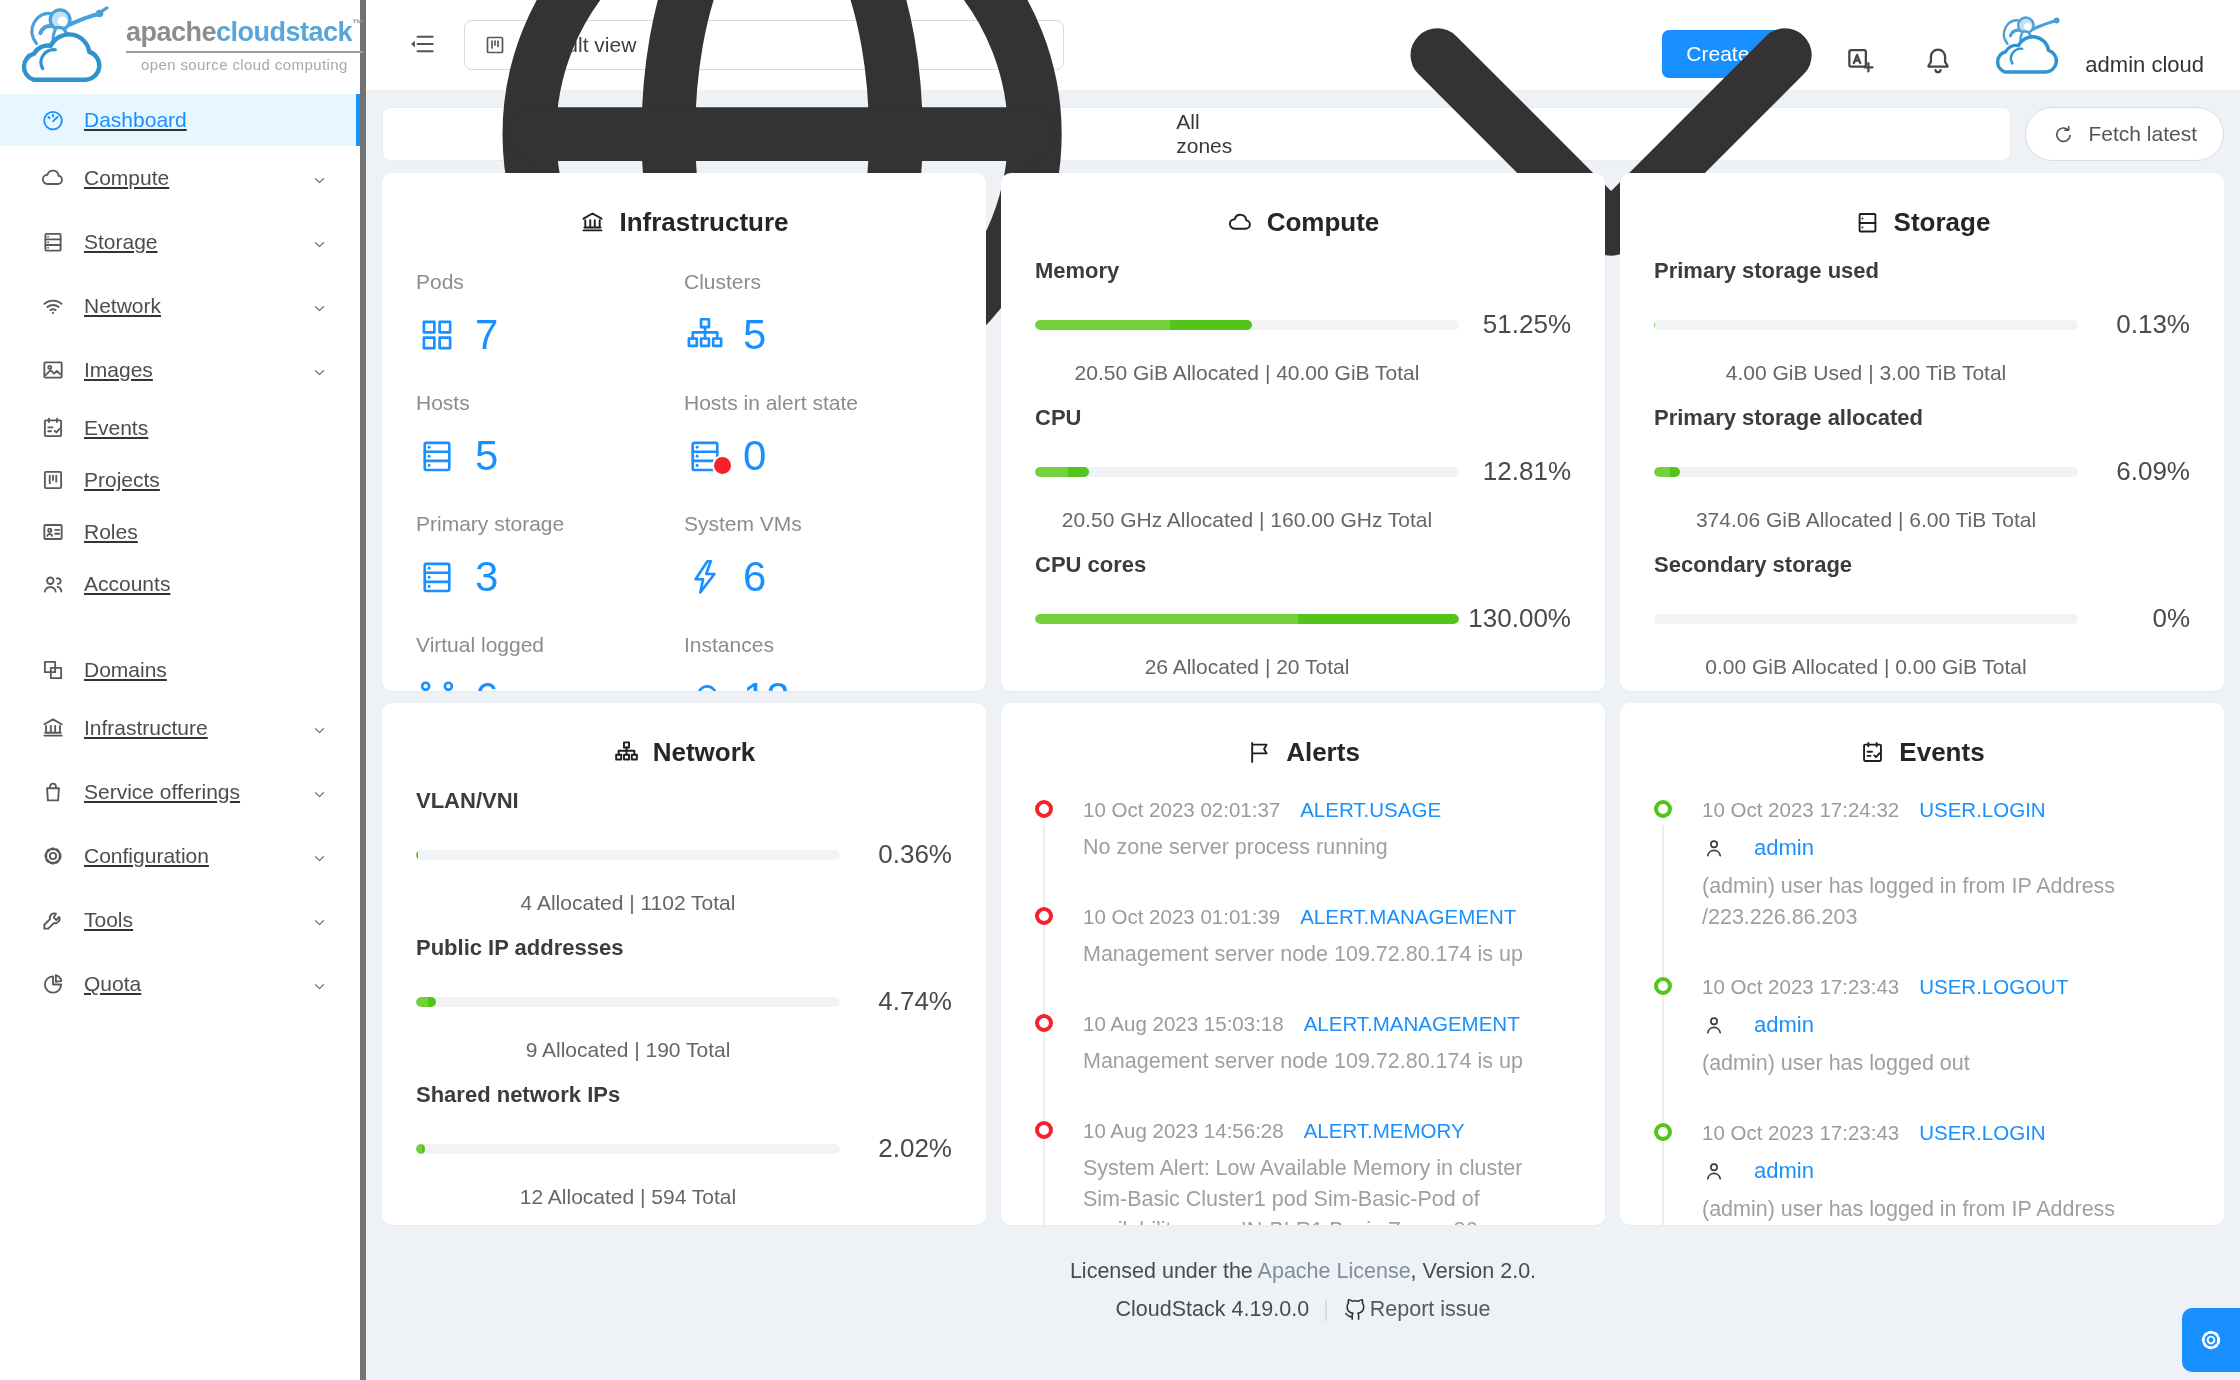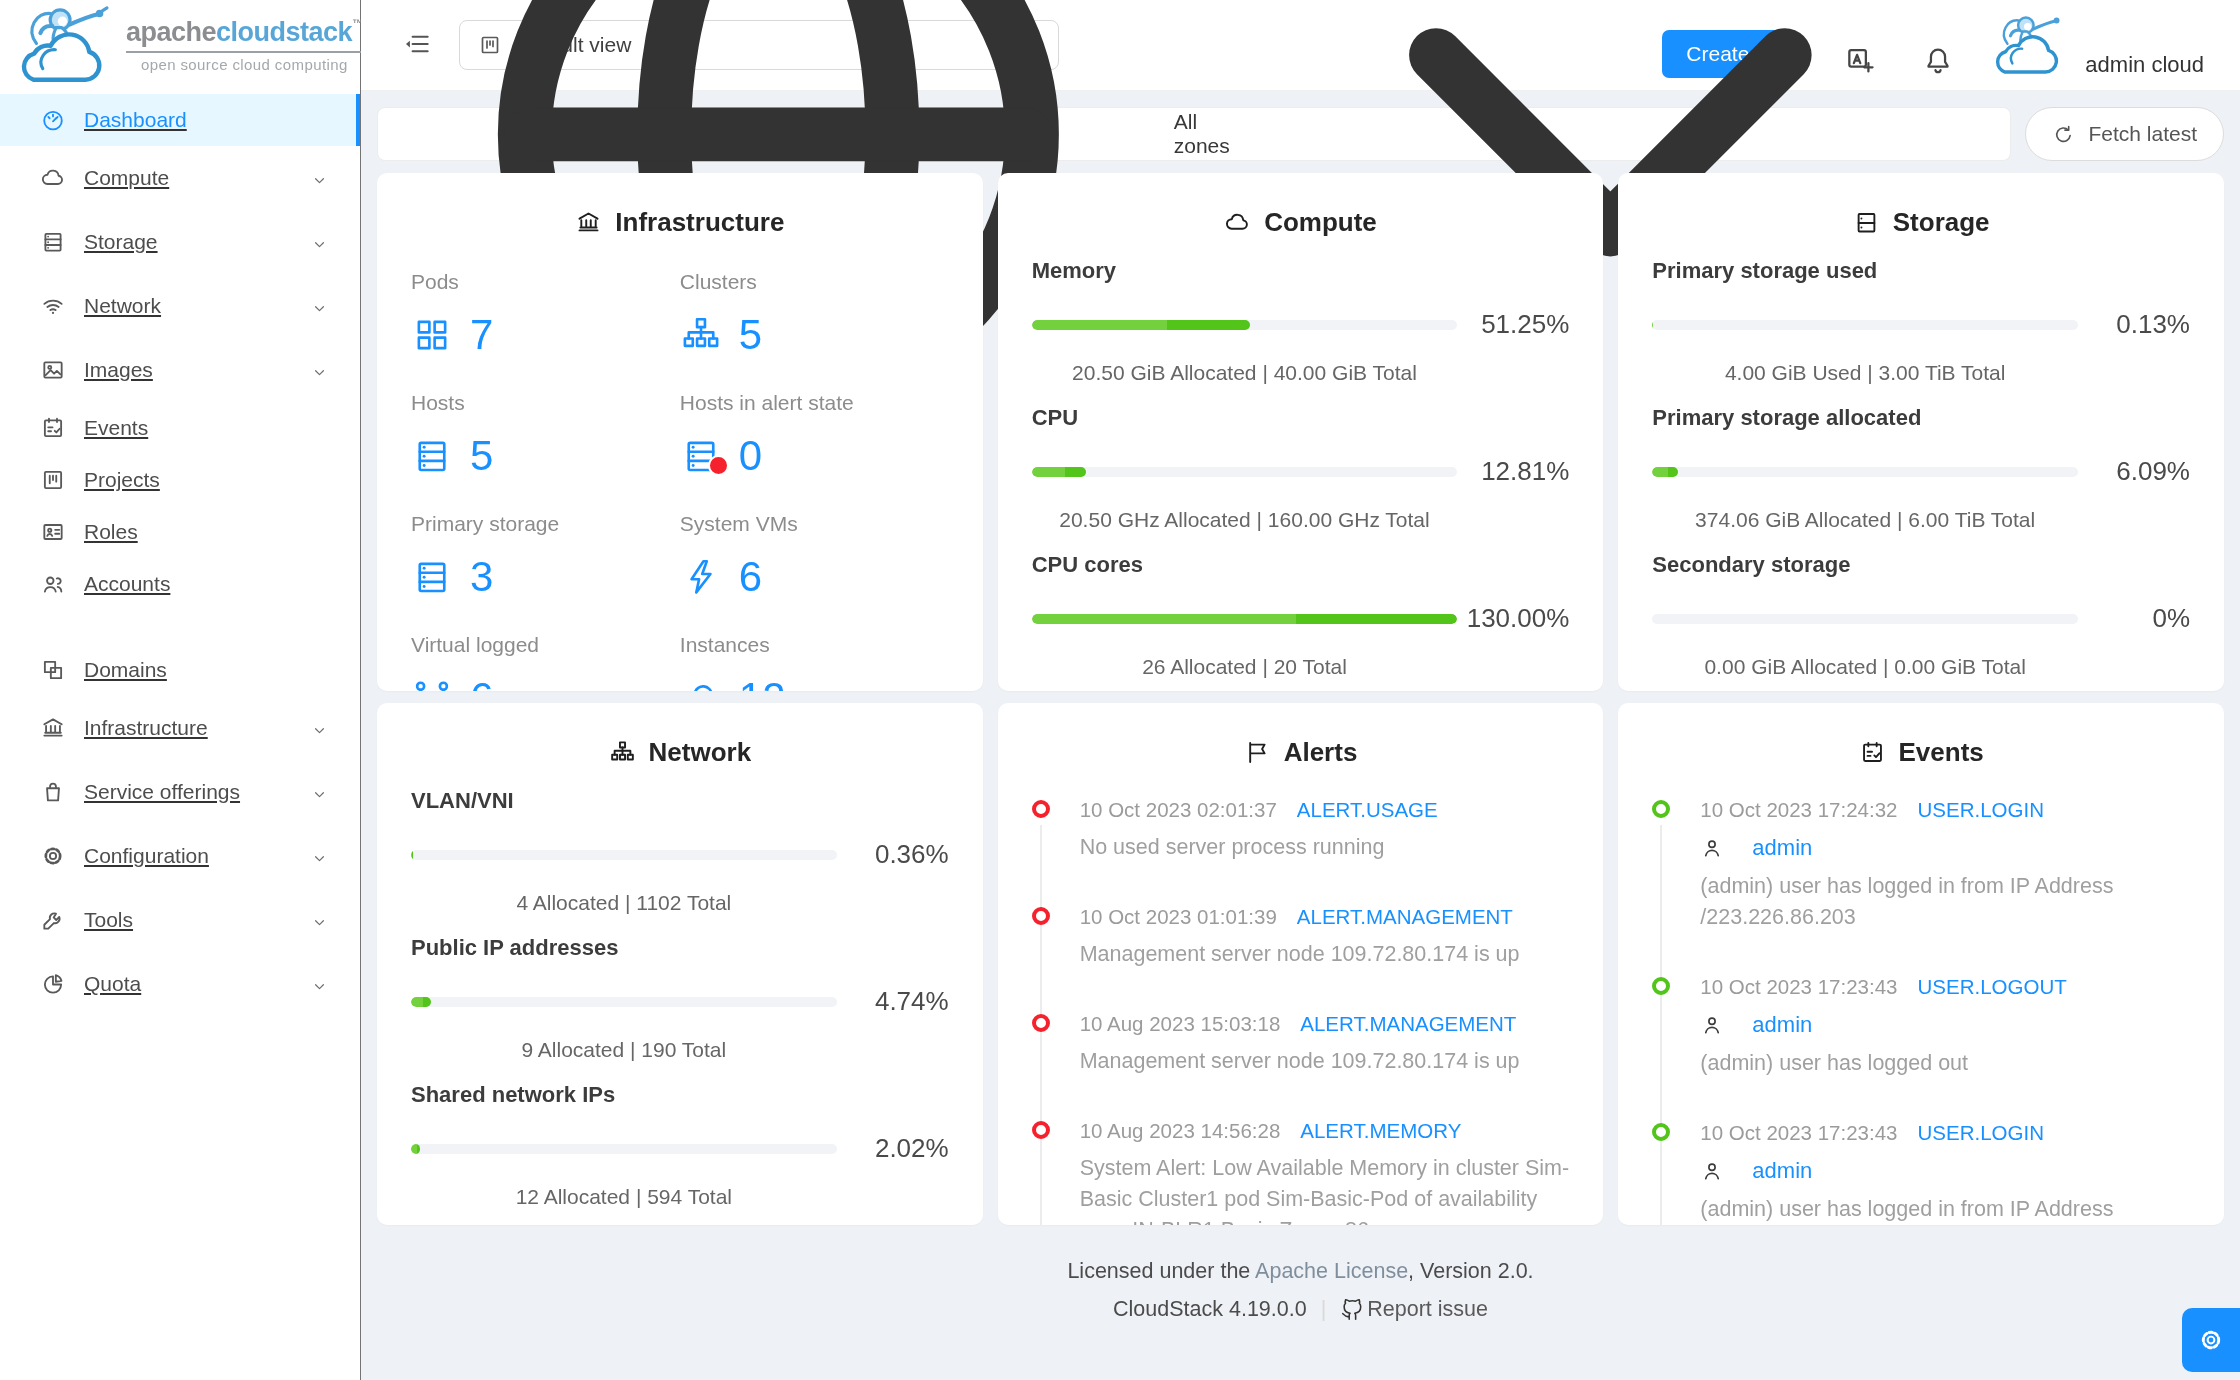--- a/index.html
+++ b/index.html
@@ -1,19 +1,19 @@
 <!DOCTYPE html>
 <html><head>
 <meta charset="utf-8">
 <style>
   html,body{margin:0;padding:0;width:2240px;height:1380px;overflow:hidden;
     font-family:"Liberation Sans",sans-serif;background:#eef1f5;color:#333;}
   .app{display:flex;width:2240px;height:1380px;}
   
-  .sidebar{width:360px;flex-shrink:0;background:#fff;border-right:1px solid #737373;}
+  .sidebar{width:360px;flex-shrink:0;background:#fff;border-right:6px solid #737373;}
   .logo{height:90px;display:flex;align-items:center;padding-left:12px;}
   .logo-art{width:112px;height:82px;flex-shrink:0;}
   .logo-text{margin-left:2px;}
   .brandline{font-weight:bold;font-size:27px;letter-spacing:-.5px;border-bottom:2px solid #9aa0a4;padding-bottom:3px;}
   .lg-apache{color:#8b8d90;}
   .lg-cs{color:#58a6d7;}
   .tm{font-size:11px;color:#8b8d90;vertical-align:top;}
   .logo-sub{font-size:15px;color:#a5a8ab;text-align:center;margin-top:3px;letter-spacing:.4px;}
   .menu{padding-top:4px;text-decoration:underline;}
   .menu-item{position:relative;display:flex;align-items:center;height:52px;padding:0 32px 0 40px;
@@ -590,21 +590,21 @@
               </svg>
               <span>Alerts</span>
             </div>
             <div class="timeline">
               <div class="t-entry">
                 <span class="t-ring" style="border-color:#f5222d"></span>
                 <div class="t-head">
                   <span class="t-date">10 Oct 2023 02:01:37</span>
                   <span class="t-type">ALERT.USAGE</span>
                 </div>
-                <div class="t-desc">No used server process running</div>
+                <div class="t-desc">No zone server process running</div>
               </div>
               <div class="t-entry">
                 <span class="t-ring" style="border-color:#f5222d"></span>
                 <div class="t-head">
                   <span class="t-date">10 Oct 2023 01:01:39</span>
                   <span class="t-type">ALERT.MANAGEMENT</span>
                 </div>
                 <div class="t-desc">Management server node 109.72.80.174 is up</div>
               </div>
               <div class="t-entry">

